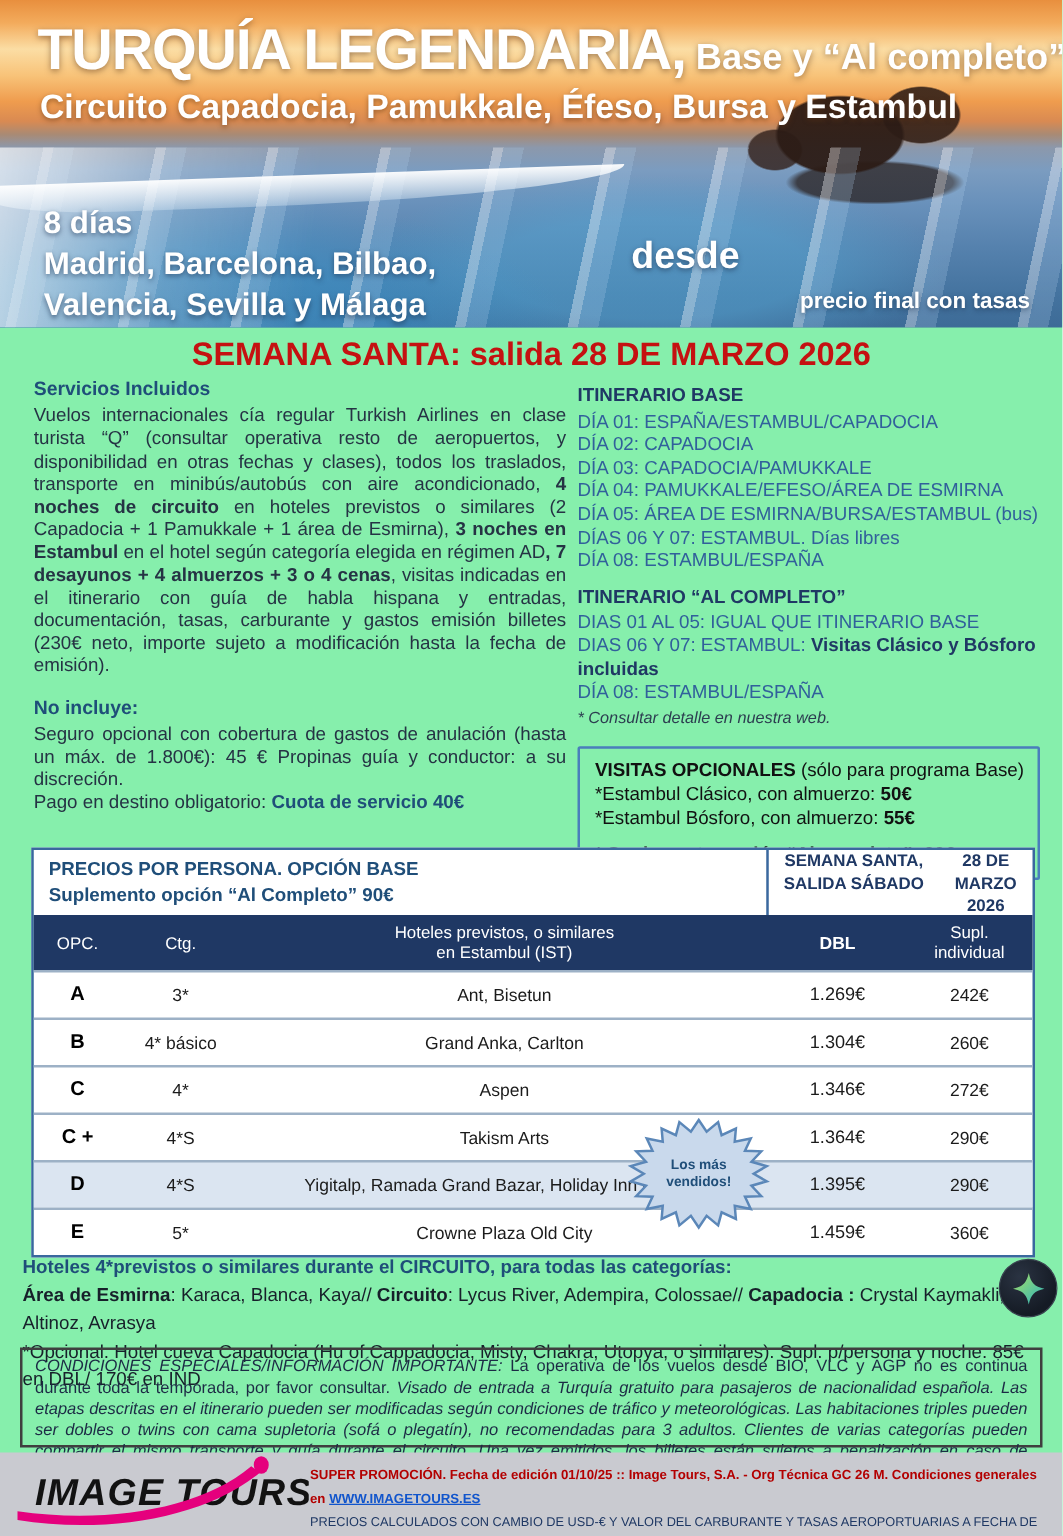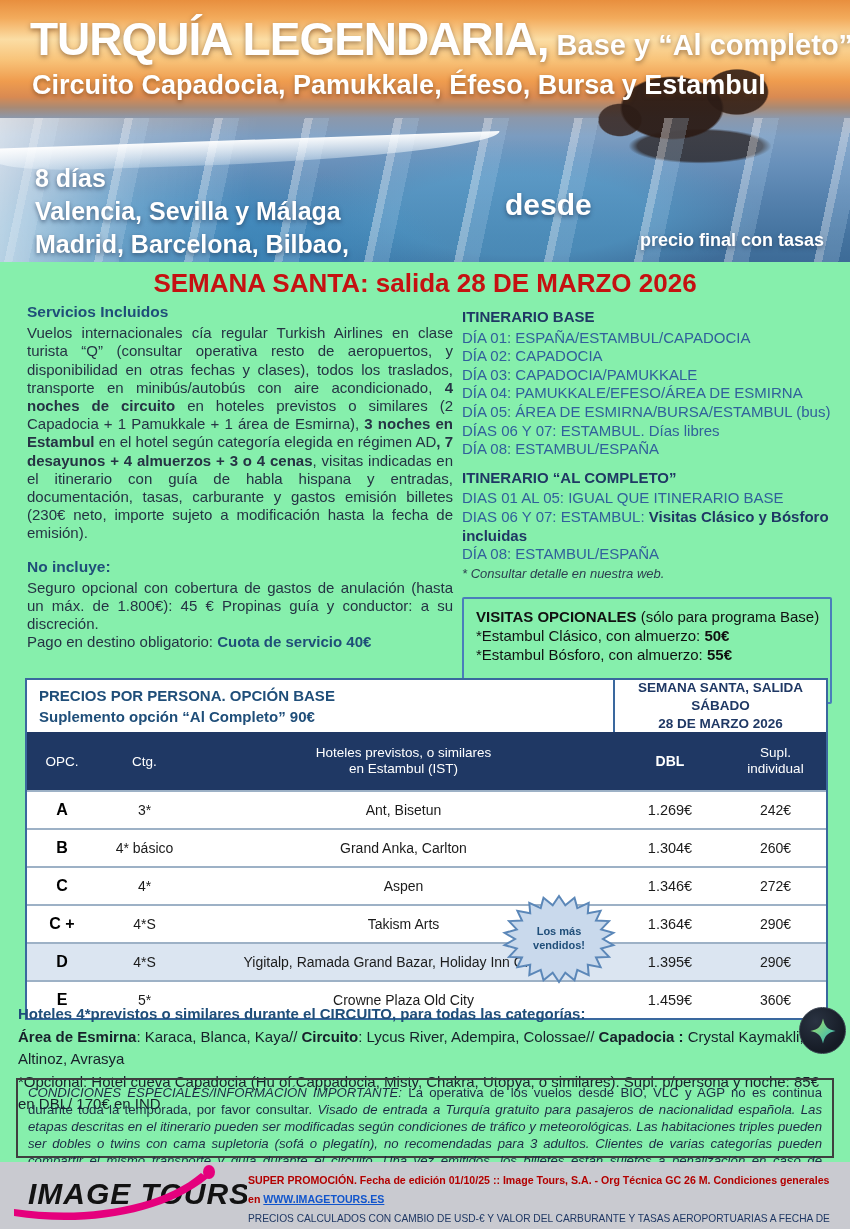--- a/index.html
+++ b/index.html
@@ -61,22 +61,22 @@
   .right-col .gap{height:10px;}
   .visitas-box{margin-top:14px;border:2px solid #4a7ebb;border-radius:2px;padding:8px 10px 9px 12px;
     color:#111;font-size:15px;line-height:19px;}
   .visitas-box .sup{margin-top:10px;font-weight:bold;}
 
   
   .price-table{position:absolute;left:25px;top:678px;width:803px;border:2px solid #3a689e;background:#fff;}
   .pt-toprow{display:flex;height:52px;}
   .pt-topleft{flex:1;padding:5px 0 0 12px;color:#1F4E79;font-weight:bold;font-size:15px;line-height:21px;}
   .pt-topright{width:213px;border-left:2px solid #3a689e;color:#1F3864;font-weight:bold;font-size:13.5px;
-    text-align:center;display:flex;flex-direction:column;justify-content:center;line-height:18px;}
-  .pt-head{display:flex;height:58px;background:#1F3864;color:#fff;font-size:13.5px;align-items:center;}
+    text-align:center;display:flex;flex-direction:row;justify-content:center;line-height:18px;}
+  .pt-head{display:flex;height:44px;background:#1F3864;color:#fff;font-size:13.5px;align-items:center;}
   .pt-head .c-opc{width:70px;text-align:center;}
   .pt-head .c-ctg{width:95px;text-align:center;}
   .pt-head .c-hot{flex:1;text-align:center;line-height:16px;}
   .pt-head .c-dbl{width:110px;text-align:center;font-weight:bold;font-size:14px;}
   .pt-head .c-sup{width:101px;text-align:center;line-height:16px;}
   .pt-row{display:flex;height:38px;align-items:center;border-top:2px solid #9db1c6;font-size:14px;color:#1b1b1b;}
   .pt-row:first-of-type{border-top:none;}
   .pt-row .c-opc{width:70px;text-align:center;font-weight:bold;font-size:16px;color:#000;}
   .pt-row .c-ctg{width:95px;text-align:center;}
   .pt-row .c-hot{flex:1;text-align:center;}
@@ -111,22 +111,22 @@
 
   <div class="hero">
     <div class="terraces"></div>
     <div class="rim"></div>
     <div class="hero-title">
       <span class="big">TURQUÍA LEGENDARIA,</span><span class="small"> Base y “Al completo”</span>
     </div>
     <div class="hero-sub">Circuito Capadocia, Pamukkale, Éfeso, Bursa y Estambul</div>
     <div class="hero-left">
       <div>8 días</div>
+      <div>Madrid, Barcelona, Bilbao,</div>
       <div>Valencia, Sevilla y Málaga</div>
-      <div>Madrid, Barcelona, Bilbao,</div>
     </div>
     <div class="hero-desde">desde</div>
     <div class="hero-pricenote">precio final con tasas</div>
   </div>
 
   <div class="banner">SEMANA SANTA: salida 28 DE MARZO 2026</div>
 
   <div class="left-col">
     <p class="sec-h">Servicios Incluidos</p>
     <p class="jpara"><span>Vuelos internacionales cía regular Turkish Airlines en  clase turista “Q” (consultar operativa resto de aeropuertos, y disponibilidad en otras fechas y clases), todos los traslados, transporte en minibús/autobús con aire acondicionado, </span><span style="font-weight: bold;">4 noches de circuito</span><span> en hoteles previstos o similares (2 Capadocia + 1 Pamukkale + 1 área de Esmirna), </span><span style="font-weight: bold;">3 noches en Estambul</span><span> en el hotel según categoría elegida en régimen AD</span><span style="font-weight: bold;">, 7 desayunos + 4 almuerzos + 3 o 4 cenas</span><span>, visitas indicadas en el itinerario con guía de habla hispana y entradas, documentación, tasas, carburante y gastos emisión billetes (230€ neto, importe sujeto a modificación hasta la fecha de emisión).</span></p>

